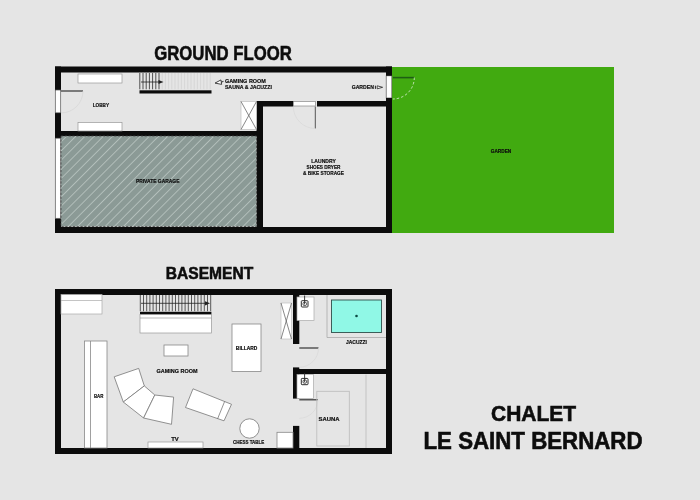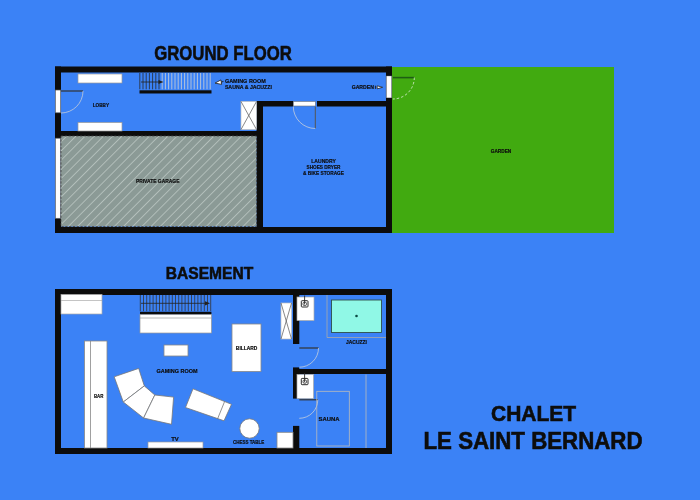--- a/index.html
+++ b/index.html
@@ -1,16 +1,16 @@
 <!DOCTYPE html>
 <html><head>
 <meta charset="utf-8">
 <style>
   html,body{margin:0;padding:0;background:#ffffff;}
-  .wrap{width:700px;height:500px;position:relative;background:#3b82f6;overflow:hidden;transform:translateZ(0);will-change:transform;}
+  .wrap{width:700px;height:500px;position:relative;background:#e5e5e5;overflow:hidden;transform:translateZ(0);will-change:transform;}
   svg text{font-family:"Liberation Sans",sans-serif;font-weight:bold;fill:#0d0d0d;stroke:#0d0d0d;stroke-width:0.18;}
 </style>
 </head>
 <body>
 <div class="wrap">
 <svg width="700" height="500" viewBox="0 0 700 500" xmlns="http://www.w3.org/2000/svg">
 <defs>
   <pattern id="hatch" width="6.5" height="6.5" patternUnits="userSpaceOnUse" patternTransform="rotate(-45)">
     <rect width="6.5" height="6.5" fill="#8b9a96"></rect>
     <line x1="0" y1="0" x2="6.5" y2="0" stroke="#dfe7e3" stroke-width="0.9"></line>

